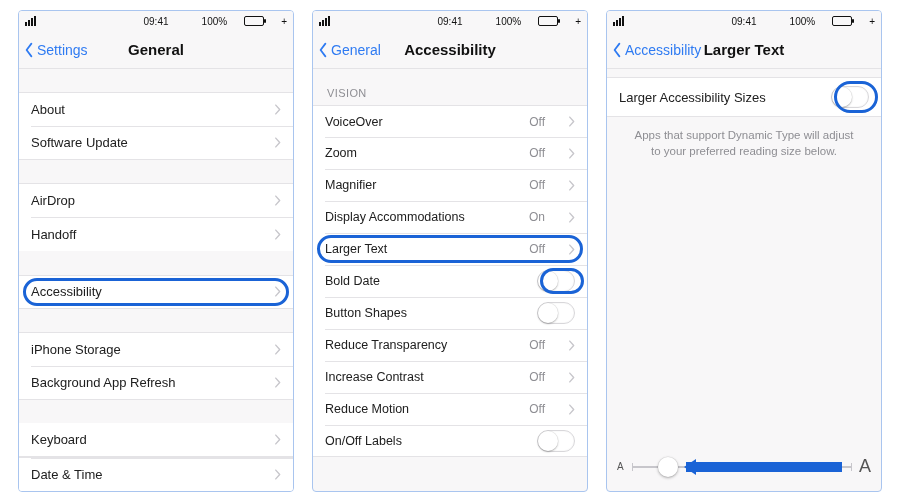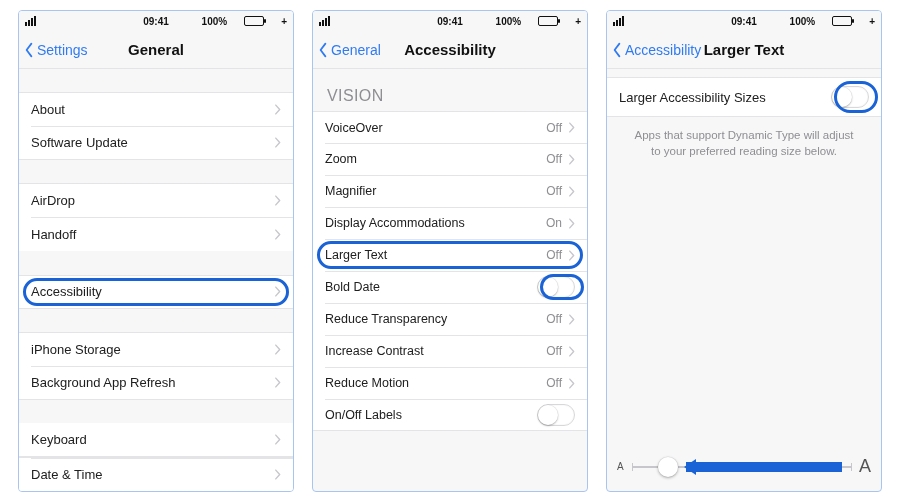--- a/index.html
+++ b/index.html
@@ -44,21 +44,21 @@
 
   
   .status {
     height: 20px;
     background: var(--bg);
     display: flex;
     align-items: center;
     justify-content: space-between;
     padding: 0 6px;
     font-size: 10px;
-    font-weight: 700;
+    font-weight: 400;
     color: #111;
   }
   .status .center { position:absolute; left:0; right:0; text-align:center; pointer-events:none; }
   .signal {
     display: inline-flex; align-items: flex-end; gap: 1px;
   }
   .signal i { width: 2px; background:#111; display:inline-block; }
   .signal i:nth-child(1){height:4px;}
   .signal i:nth-child(2){height:6px;}
   .signal i:nth-child(3){height:8px;}
@@ -92,42 +92,42 @@
     padding-left: 4px;
   }
   .nav .back svg { width: 12px; height: 16px; }
   .nav .title {
     position:absolute; left:0; right:0; text-align:center; font-size:15px; font-weight:600; color:#111;
     pointer-events:none;
   }
 
   .content { flex:1; overflow:hidden; display:flex; flex-direction:column; }
   .group-header {
-    font-size: 16px;
+    font-size: 11px;
     color: var(--muted);
     padding: 18px 14px 6px;
     text-transform: uppercase;
     letter-spacing: 0.4px;
   }
   .spacer { height: 24px; }
   .spacer-sm { height: 8px; }
 
   .cell {
     height: 35px;
     background: var(--panel);
     display:flex;
     align-items:center;
     padding: 0 12px;
     font-size: 13px;
     color: var(--text);
     position: relative;
   }
   .cell.compact { height: 32px; font-size: 12.5px; }
   .cell .label { flex: 1; }
-  .cell .value { color: var(--muted); font-size: 12px; margin-right: 6px; }
+  .cell .value { color: var(--muted); font-size: 12px; margin-right: 23px; }
   .cell .chev { color: #c7c6cb; }
   .cell .chev svg { width:7px; height:11px; display:block; }
   .group-top    { border-top: 1px solid var(--sep); }
   .group-bottom { border-bottom: 1px solid var(--sep); }
   .cell + .cell::before {
     content:""; position:absolute; top:0; left:12px; right:0; height:1px; background: var(--sep);
   }
 
   
   .ring {
@@ -370,20 +370,26 @@
             </svg>
           </span>
           <span class="ring"></span>
         </div>
         <div class="cell compact">
           <span class="label">Bold Date</span>
           <span class="toggle">
             <span class="knob"></span>
           </span>
           <span class="ring togglesize"></span>
+        </div>
+        <div class="cell compact">
+          <span class="label">Button Shapes</span>
+          <span class="toggle">
+            <span class="knob"></span>
+          </span>
         </div>
         <div class="cell compact">
           <span class="label">Reduce Transparency</span>
           <span class="value">Off</span>
           <span class="chev">
             <svg viewBox="0 0 8 12">
               <path d="M2 1 L6.5 6 L2 11" fill="none" stroke="currentColor" stroke-width="1.6" stroke-linecap="round" stroke-linejoin="round"></path>
             </svg>
           </span>
         </div>

